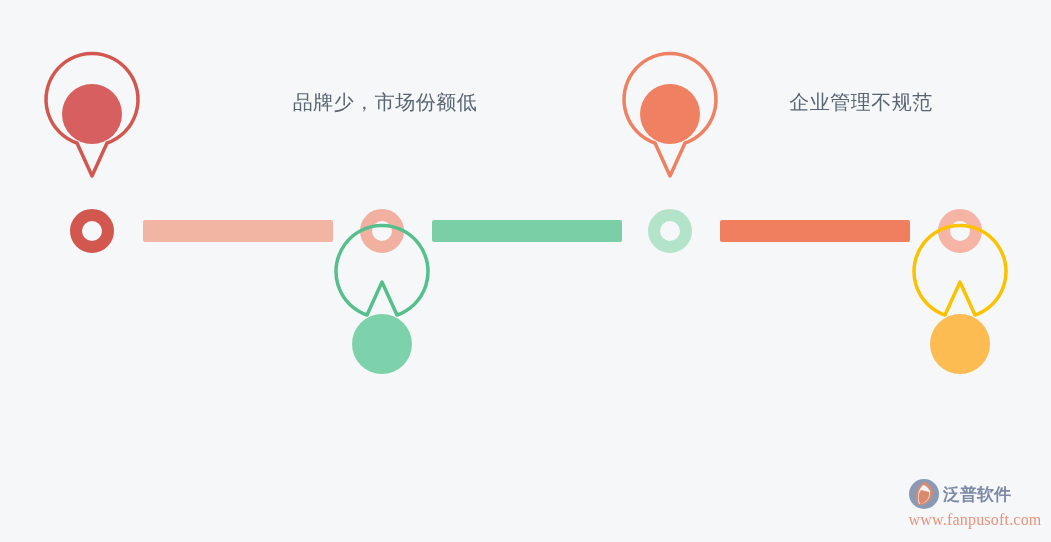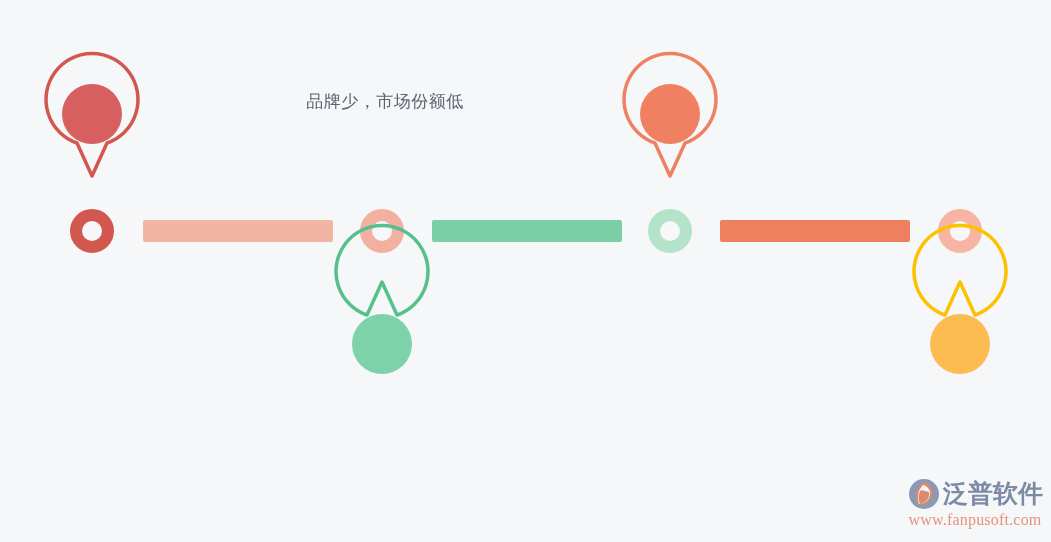--- a/index.html
+++ b/index.html
@@ -47,21 +47,21 @@
     display: block;
     width: 96px;
     height: 122px;
     overflow: visible;
   }
 
   
   .label {
     position: absolute;
     color: #5a6573;
-    font-size: 17px;
+    font-size: 20px;
     line-height: 34px;
     letter-spacing: 0.5px;
     text-align: center;
     white-space: pre-line;
     font-family: "Liberation Sans", "DejaVu Sans", sans-serif;
   }
 
   
   #logo {
     position: absolute;
@@ -74,21 +74,21 @@
     display: flex;
     align-items: center;
     height: 36px;
   }
   #logo-mark {
     width: 34px;
     height: 32px;
     flex: 0 0 34px;
   }
   #logo-name {
-    font-size: 25px;
+    font-size: 17px;
     color: #7c8aa5;
     font-weight: bold;
     letter-spacing: 0px;
     line-height: 32px;
     margin-left: 2px;
     font-family: "DejaVu Sans", "Liberation Sans", sans-serif;
   }
   #logo-url {
     font-size: 16px;
     color: #e8937c;
@@ -132,20 +132,21 @@
       </svg>
     </div>
   <div class="pin" id="pin-4" style="left: 912px; top: 278px;">
       <svg viewBox="0 0 96 122">
         <path d="M 48 4 L 63 37 A 46 46 0 1 0 33 37 Z" fill="none" stroke="#fcc200" stroke-width="3.5" stroke-linejoin="round"></path>
         <circle cx="48" cy="66" r="30" fill="#fcbc52"></circle>
       </svg>
     </div>
 
   <div class="label" id="label-1" style="left: 255px; top: 85px; width: 260px; color: rgb(90, 101, 115);">品牌少，市场份额低</div>
+  <div class="label" id="label-3" style="left: 752px; top: 85px; width: 218px; color: rgb(90, 101, 115);">企业管理不规范</div>
 
   <div id="logo">
     <div id="logo-row">
       <span id="logo-mark"><svg viewBox="0 0 34 32" width="34" height="32">
             <path d="M17 1 A15 15 0 1 0 17 31 A15 15 0 0 0 17 1 Z" fill="#8a9ab5"></path>
             <path d="M17 4 C 9 9 7 18 11 27 C 20 28 26 21 26 13 C 23 7 20 4 17 4 Z" fill="#d98a6f"></path>
             <path d="M16 7 C 11 12 10 19 12 26 C 19 26 24 20 23 13 C 21 9 18 7 16 7 Z" fill="#f2f4f6"></path>
             <path d="M14 12 C 11 16 11 21 13 26 C 19 25 23 20 22 14 Z" fill="#d98a6f"></path>
           </svg></span>
       <span id="logo-name" style="color: rgb(124, 138, 165);">泛普软件</span>

